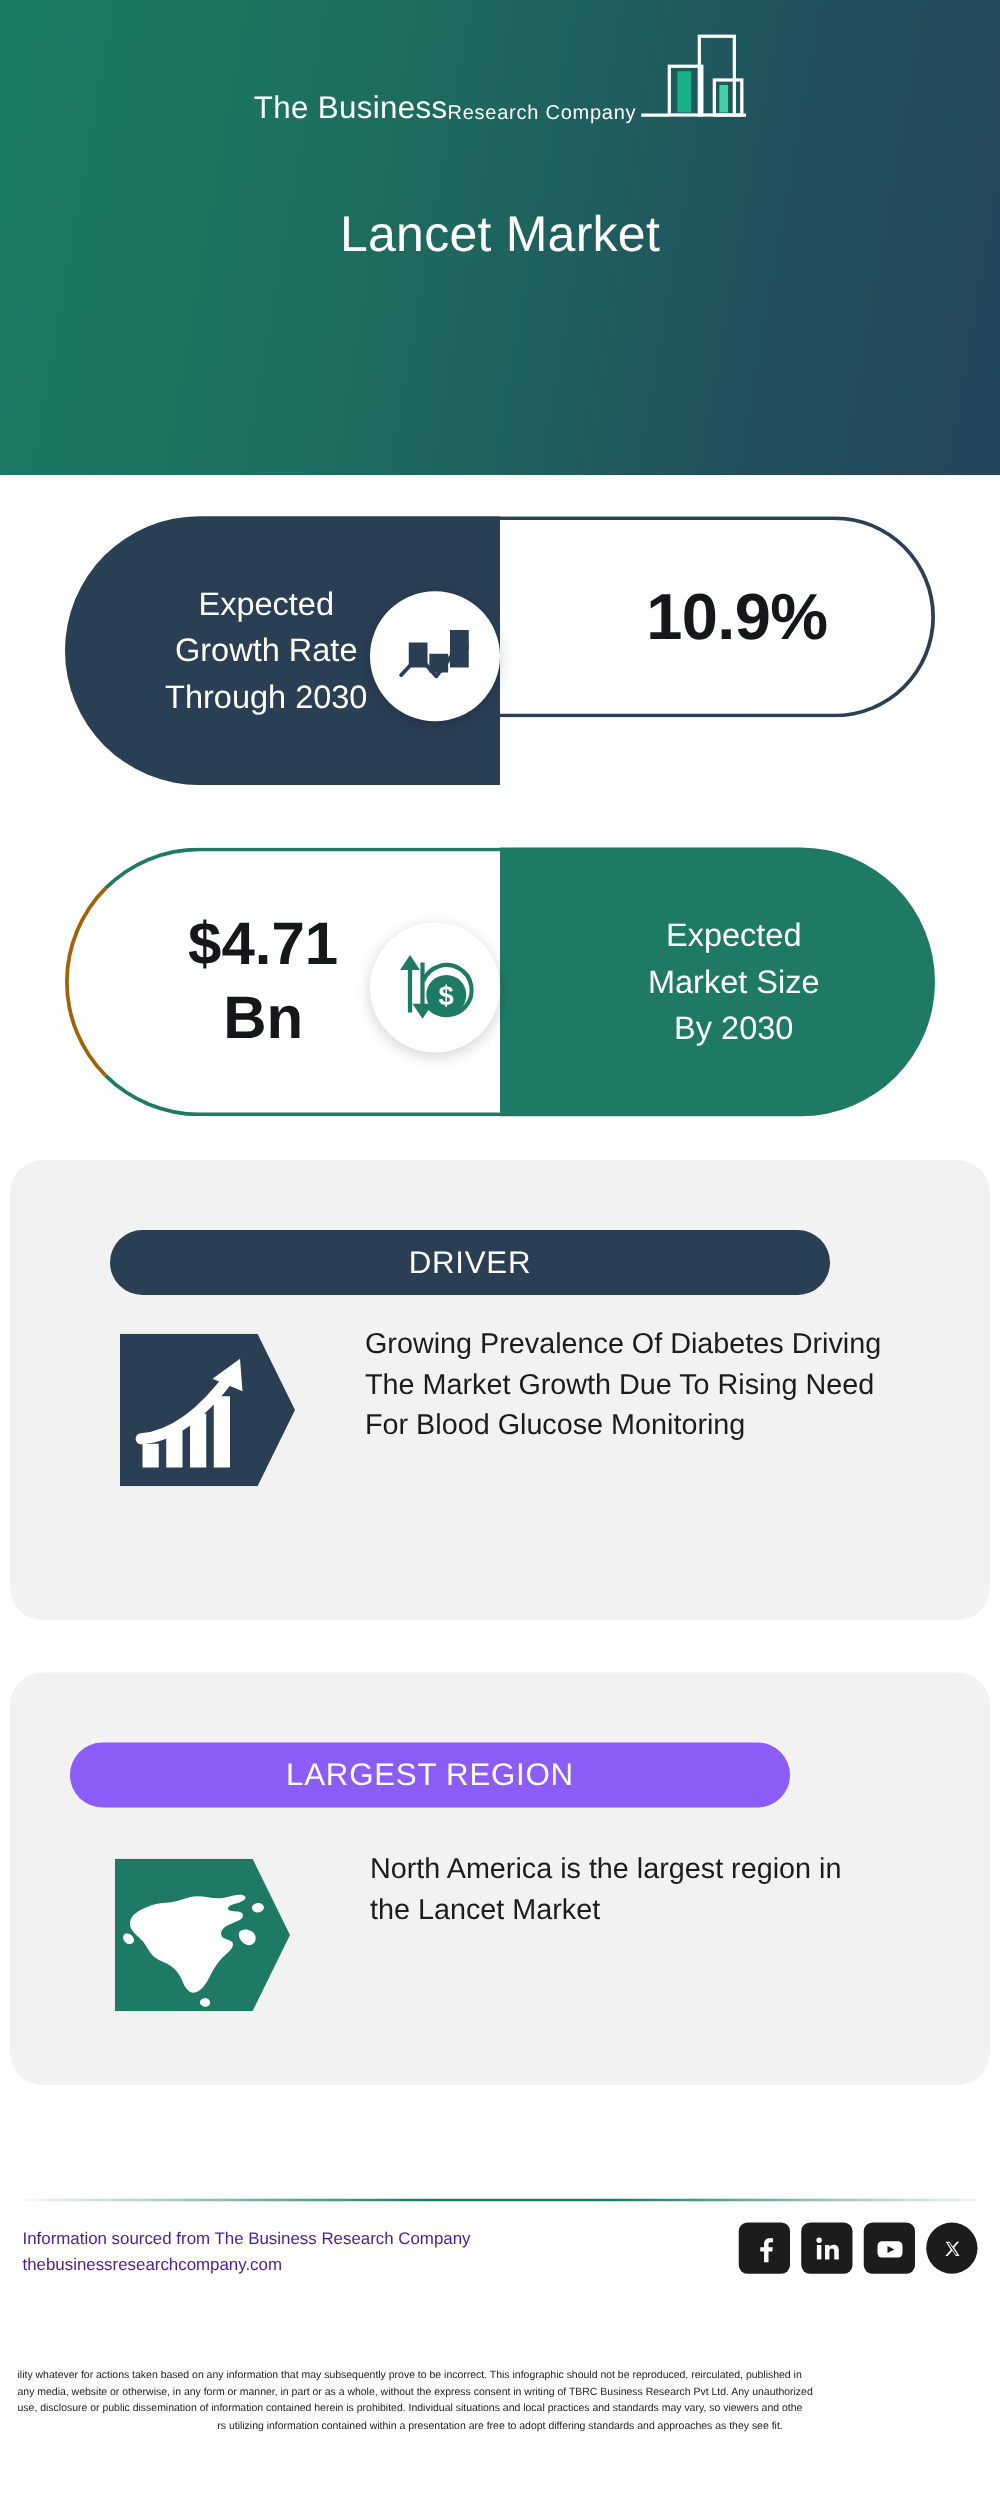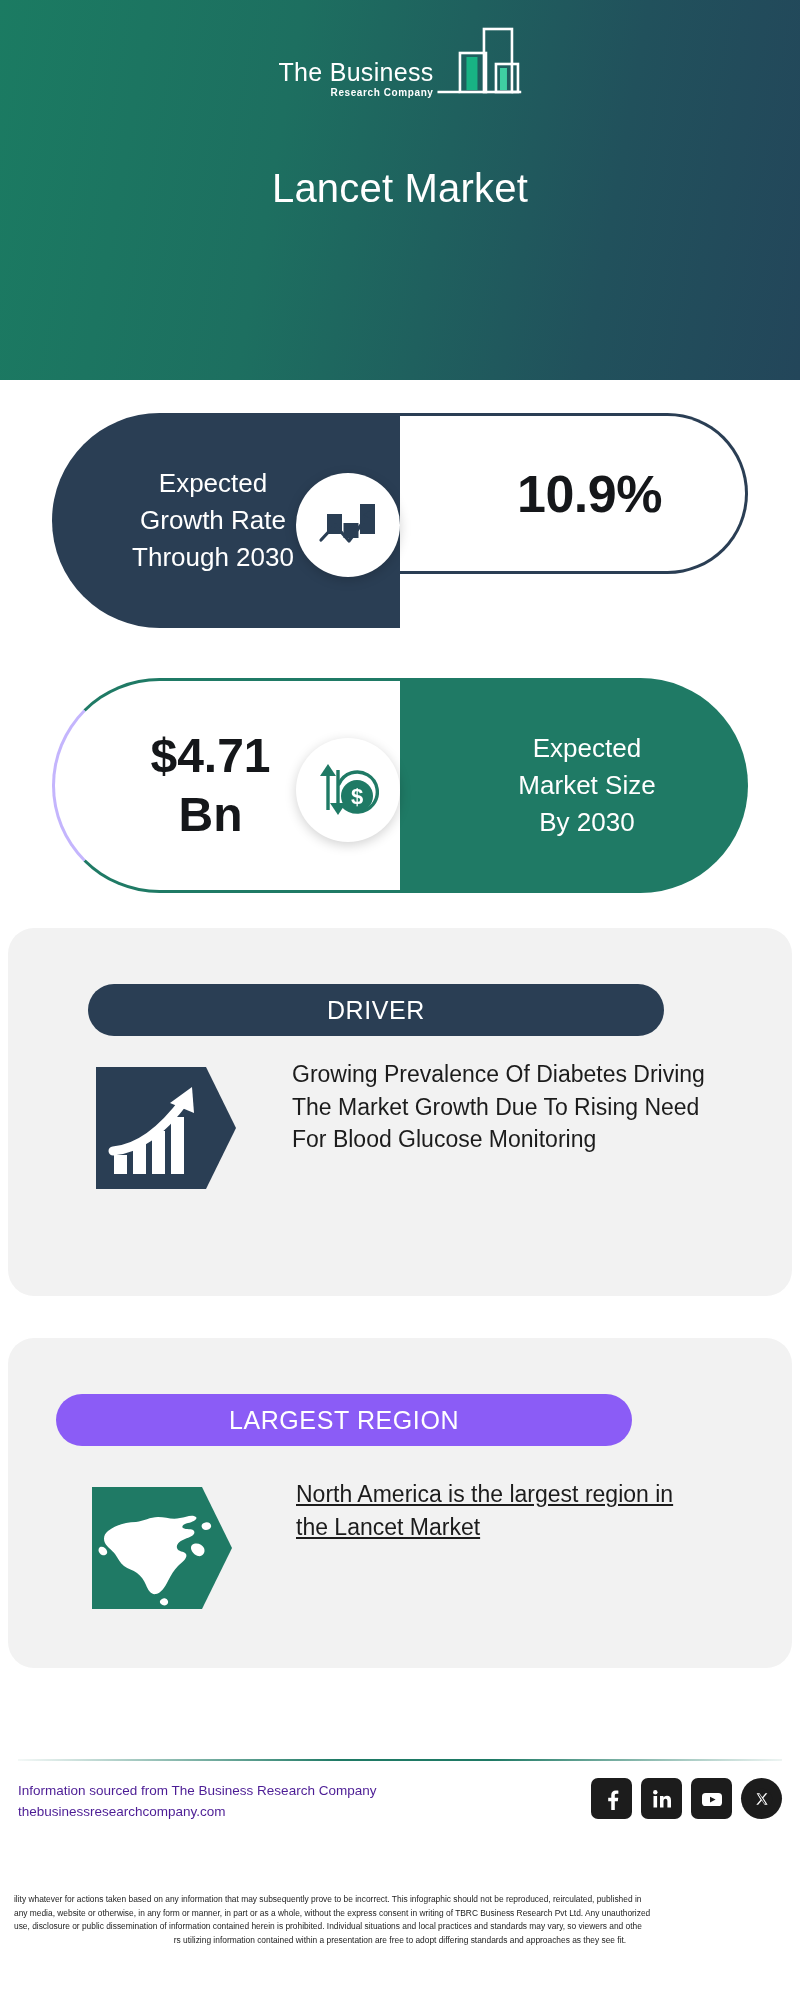--- a/index.html
+++ b/index.html
@@ -27,35 +27,35 @@
   .logo {
     position: absolute;
     left: 50%; top: 26px;
     transform: translateX(-50%);
     display: flex;
     align-items: flex-end;
     gap: 0px;
   }
   .logo-text {
     display: flex;
-    flex-direction: column;
+    flex-direction: row;
     align-items: flex-end;
     color: #ffffff;
     line-height: 1;
     padding-bottom: 4px;
   }
   .logo-line1 {
     font-size: 25px;
     font-weight: 300;
     letter-spacing: 0.3px;
     color: #ffffff;
   }
   .logo-line2 {
-    font-size: 10px;
-    font-weight: 700;
+    font-size: 16px;
+    font-weight: 400;
     letter-spacing: 0.6px;
     color: #ffffff;
     margin-top: 3px;
     text-align: right;
   }
   .logo-mark { margin-left: 2px; margin-bottom: 2px; }
 
   .hero-title {
     position: absolute;
     left: 0; top: 166px;
@@ -117,21 +117,21 @@
   .stat2 {
     position: absolute;
     left: 52px; top: 678px;
     width: 696px; height: 215px;
   }
   .stat2-left {
     position: absolute;
     left: 0; top: 0;
     width: 348px; height: 215px;
     border-top: 3px solid #1f7a65;
-    border-left: 3px solid #c4b5fd;
+    border-left: 3px solid #a16207;
     border-bottom: 3px solid #1f7a65;
     border-right: none;
     border-radius: 108px 0 0 108px;
     background: #ffffff;
     display: flex;
     align-items: center;
     justify-content: center;
   }
   .stat2-value {
     color: #15171a;
@@ -220,21 +220,21 @@
   .badge-region { left: 92px; top: 1478px; }
 
   .body-text {
     position: absolute;
     color: #1c1c1c;
     font-size: 23px;
     font-weight: 400;
     line-height: 1.42;
   }
   .body-driver { left: 292px; top: 1058px; width: 430px; }
-  .body-region { left: 296px; top: 1478px; width: 400px; text-decoration: underline; }
+  .body-region { left: 296px; top: 1478px; width: 400px; }
 
   
   .footer-rule {
     position: absolute;
     left: 18px; top: 1759px;
     width: 764px; height: 2px;
     background: linear-gradient(90deg, rgba(31,122,101,0.05) 0%, #1f7a65 42%, #1f7a65 62%, rgba(31,122,101,0.08) 100%);
   }
   .footer-source {
     position: absolute;

